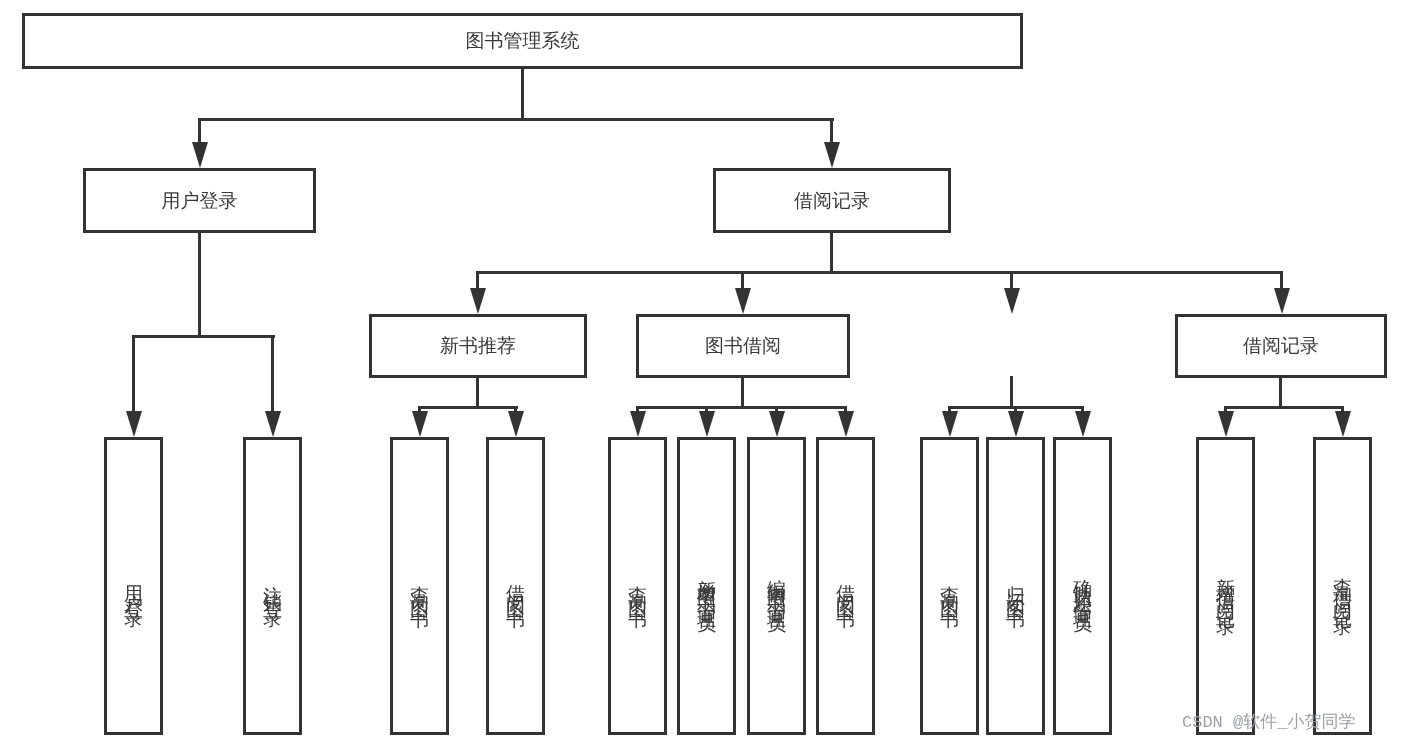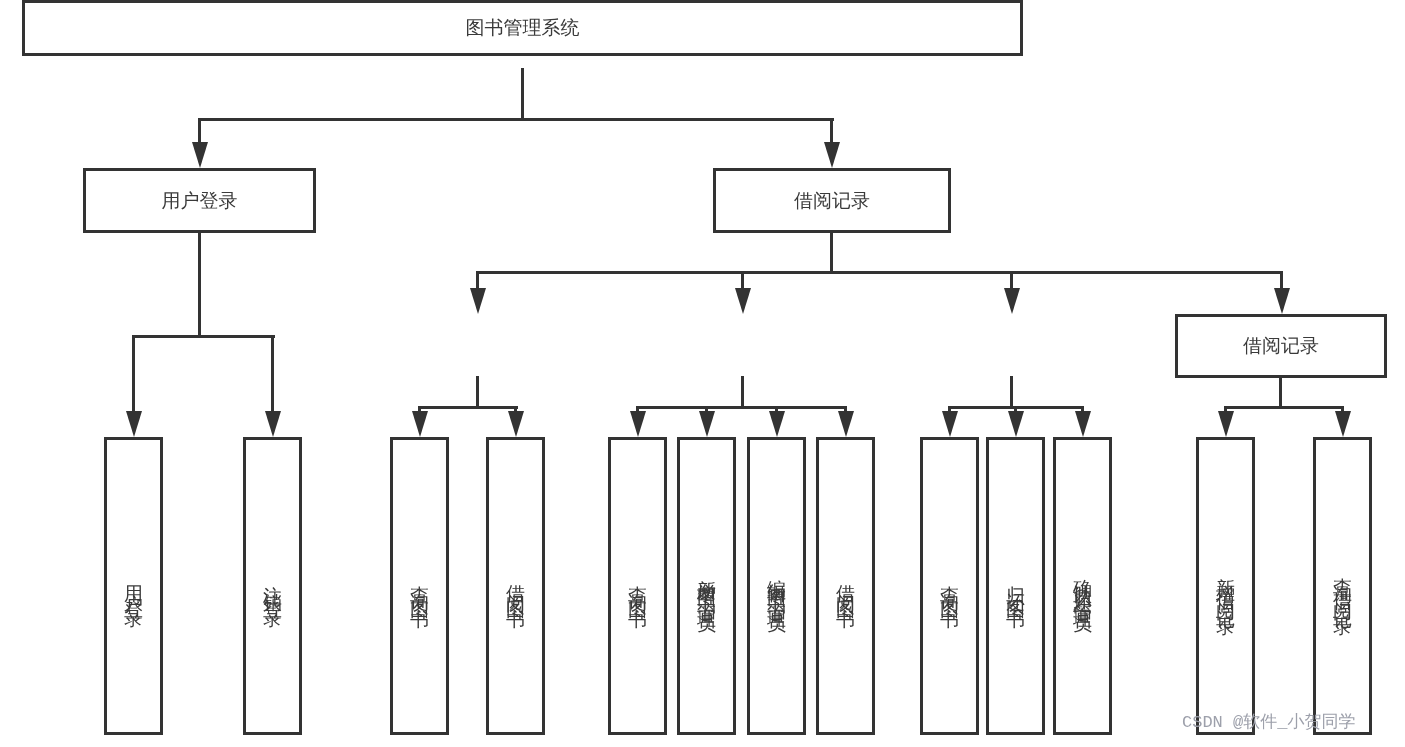--- a/index.html
+++ b/index.html
@@ -65,21 +65,21 @@
     z-index:5;
     white-space:nowrap;
     font-family:Liberation Mono, monospace;
   }
 </style>
 </head>
 <body>
 
 <div class="canvas">
 
-  <div class="node" style="left:22px;top:0;width:1001px;height:56px;">
+  <div class="node" style="left:22px;top:13px;width:1001px;height:56px;">
     <span>图书管理系统</span>
   </div>
 
   <div class="vline" style="left:521px;top:68px;height:52px;"></div>
   <div class="hline" style="left:198px;top:118px;width:636px;"></div>
   <div class="arrow" style="left:198px;top:118px;height:24px;"></div>
   <div class="arrow" style="left:830px;top:118px;height:24px;"></div>
 
   <div class="node" style="left:83px;top:168px;width:233px;height:65px;">
     <span>用户登录</span>
@@ -93,20 +93,26 @@
   <div class="arrow" style="left:132px;top:335px;height:76px;"></div>
   <div class="arrow" style="left:271px;top:335px;height:76px;"></div>
 
   <div class="vline" style="left:830px;top:231px;height:42px;"></div>
   <div class="hline" style="left:477px;top:271px;width:806px;"></div>
   <div class="arrow" style="left:476px;top:271px;height:17px;"></div>
   <div class="arrow" style="left:741px;top:271px;height:17px;"></div>
   <div class="arrow" style="left:1010px;top:271px;height:17px;"></div>
   <div class="arrow" style="left:1280px;top:271px;height:17px;"></div>
 
+  <div class="node" style="left:369px;top:314px;width:218px;height:64px;">
+    <span>新书推荐</span>
+  </div>
+  <div class="node" style="left:636px;top:314px;width:214px;height:64px;">
+    <span>图书借阅</span>
+  </div>
   <div class="node" style="left:1175px;top:314px;width:212px;height:64px;">
     <span>借阅记录</span>
   </div>
 
   <div class="vline" style="left:476px;top:376px;height:32px;"></div>
   <div class="hline" style="left:418px;top:406px;width:100px;"></div>
   <div class="arrow" style="left:418px;top:406px;height:5px;"></div>
   <div class="arrow" style="left:514px;top:406px;height:5px;"></div>
 
   <div class="vline" style="left:741px;top:376px;height:32px;"></div>

